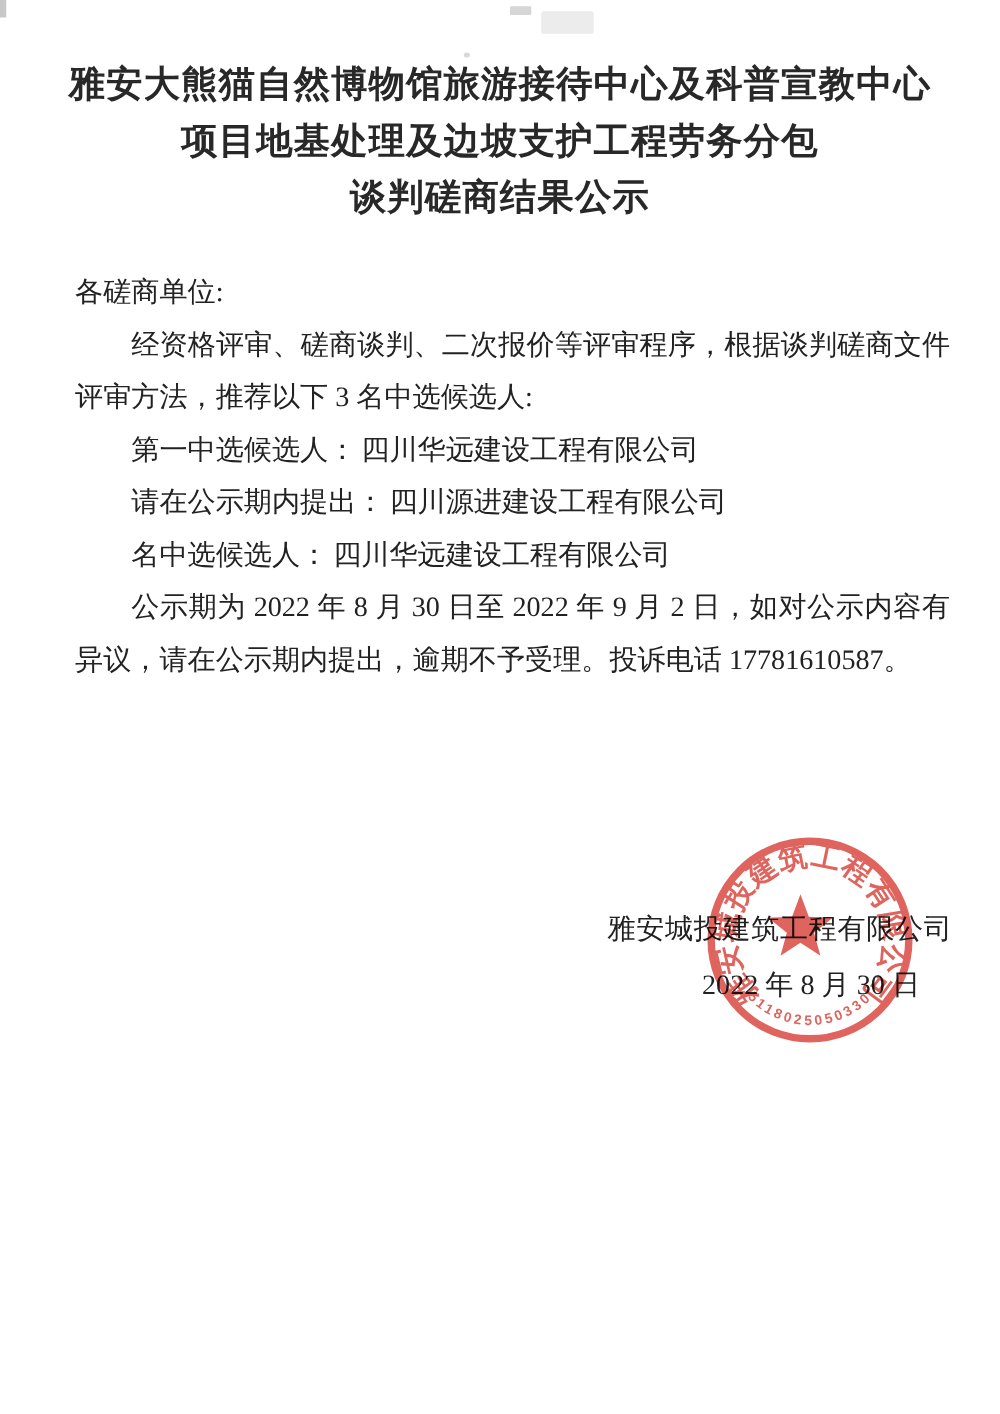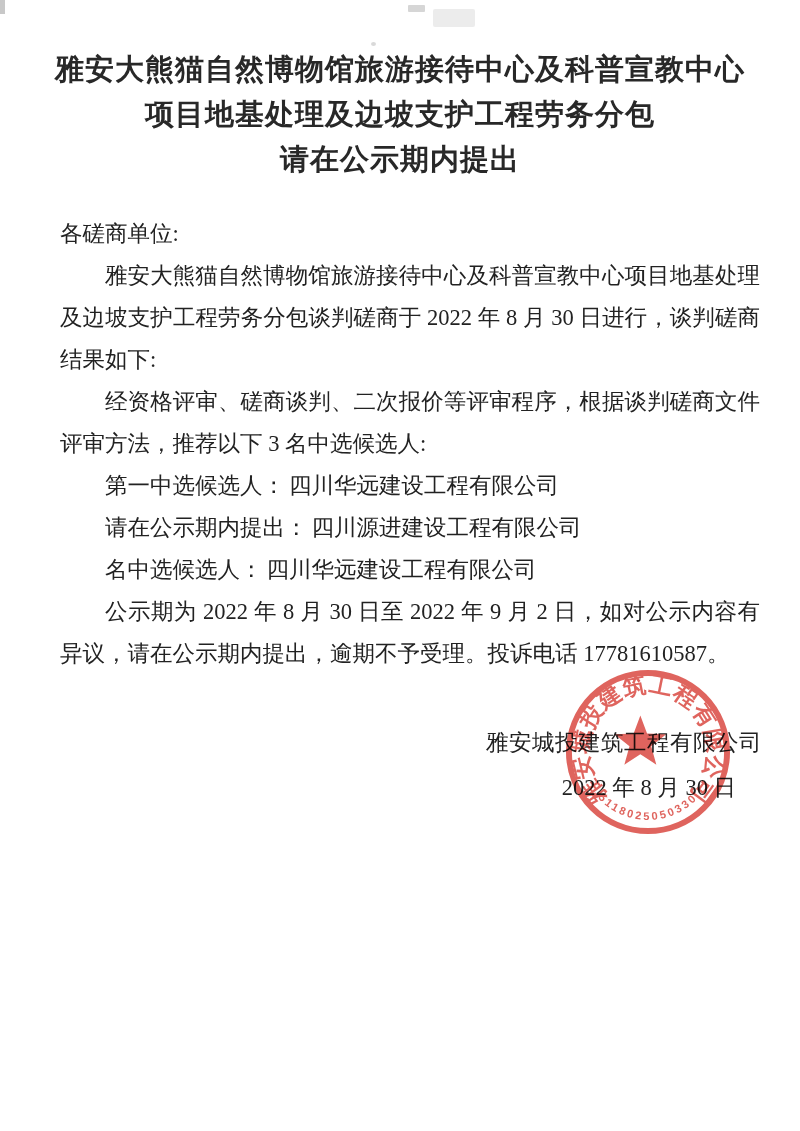--- a/index.html
+++ b/index.html
@@ -16,21 +16,21 @@
   .artifact { position: absolute; pointer-events: none; }
   .a1 { left: 0; top: 8; width: 5px; height: 14px; background: #9a9a9a; opacity: .55; }
   .a2 { left: 408px; top: 5px; width: 17px; height: 7px; background: #cccccc; opacity: .8; border-radius: 1px; }
   .a3 { left: 433px; top: 9px; width: 42px; height: 18px; background: #e7e7e7; opacity: .8; border-radius: 2px; }
   .a4 { left: 371px; top: 42px; width: 5px; height: 4px; background: #d9d9d9; border-radius: 50%; }
 
   .title-block {
     position: absolute;
     top: 47px; left: 0; right: 0;
     text-align: center;
-    font-family: Liberation Sans, sans-serif;
+    font-family: Liberation Mono, monospace;
     font-weight: 700;
     font-size: 29px;
     line-height: 45px;
     color: #282828;
     letter-spacing: 1px;
   }
 
   .body-block {
     position: absolute;
     top: 213px; left: 60px;
@@ -81,26 +81,25 @@
 <div class="page">
 
   <div class="artifact a1"></div>
   <div class="artifact a2"></div>
   <div class="artifact a3"></div>
   <div class="artifact a4"></div>
 
   <div class="title-block">
     <div>雅安大熊猫自然博物馆旅游接待中心及科普宣教中心</div>
     <div>项目地基处理及边坡支护工程劳务分包</div>
-    <div>请在公示期内提出</div>
+    <div>谈判磋商结果公示</div>
   </div>
 
   <div class="body-block">
     <p class="salutation">各磋商单位:</p>
-    <p class="para">雅安大熊猫自然博物馆旅游接待中心及科普宣教中心项目地基处理及边坡支护工程劳务分包谈判磋商于 2022 年 8 月 30 日进行，谈判磋商结果如下:</p>
     <p class="para">经资格评审、磋商谈判、二次报价等评审程序，根据谈判磋商文件评审方法，推荐以下 3 名中选候选人:</p>
 
     <div class="cand-row">
       <span>第一中选候选人：</span><span class="cand-company">四川华远建设工程有限公司</span>
     </div>
     <div class="cand-row">
       <span>请在公示期内提出：</span><span class="cand-company">四川源进建设工程有限公司</span>
     </div>
     <div class="cand-row">
       <span>名中选候选人：</span><span class="cand-company">四川华远建设工程有限公司</span>

